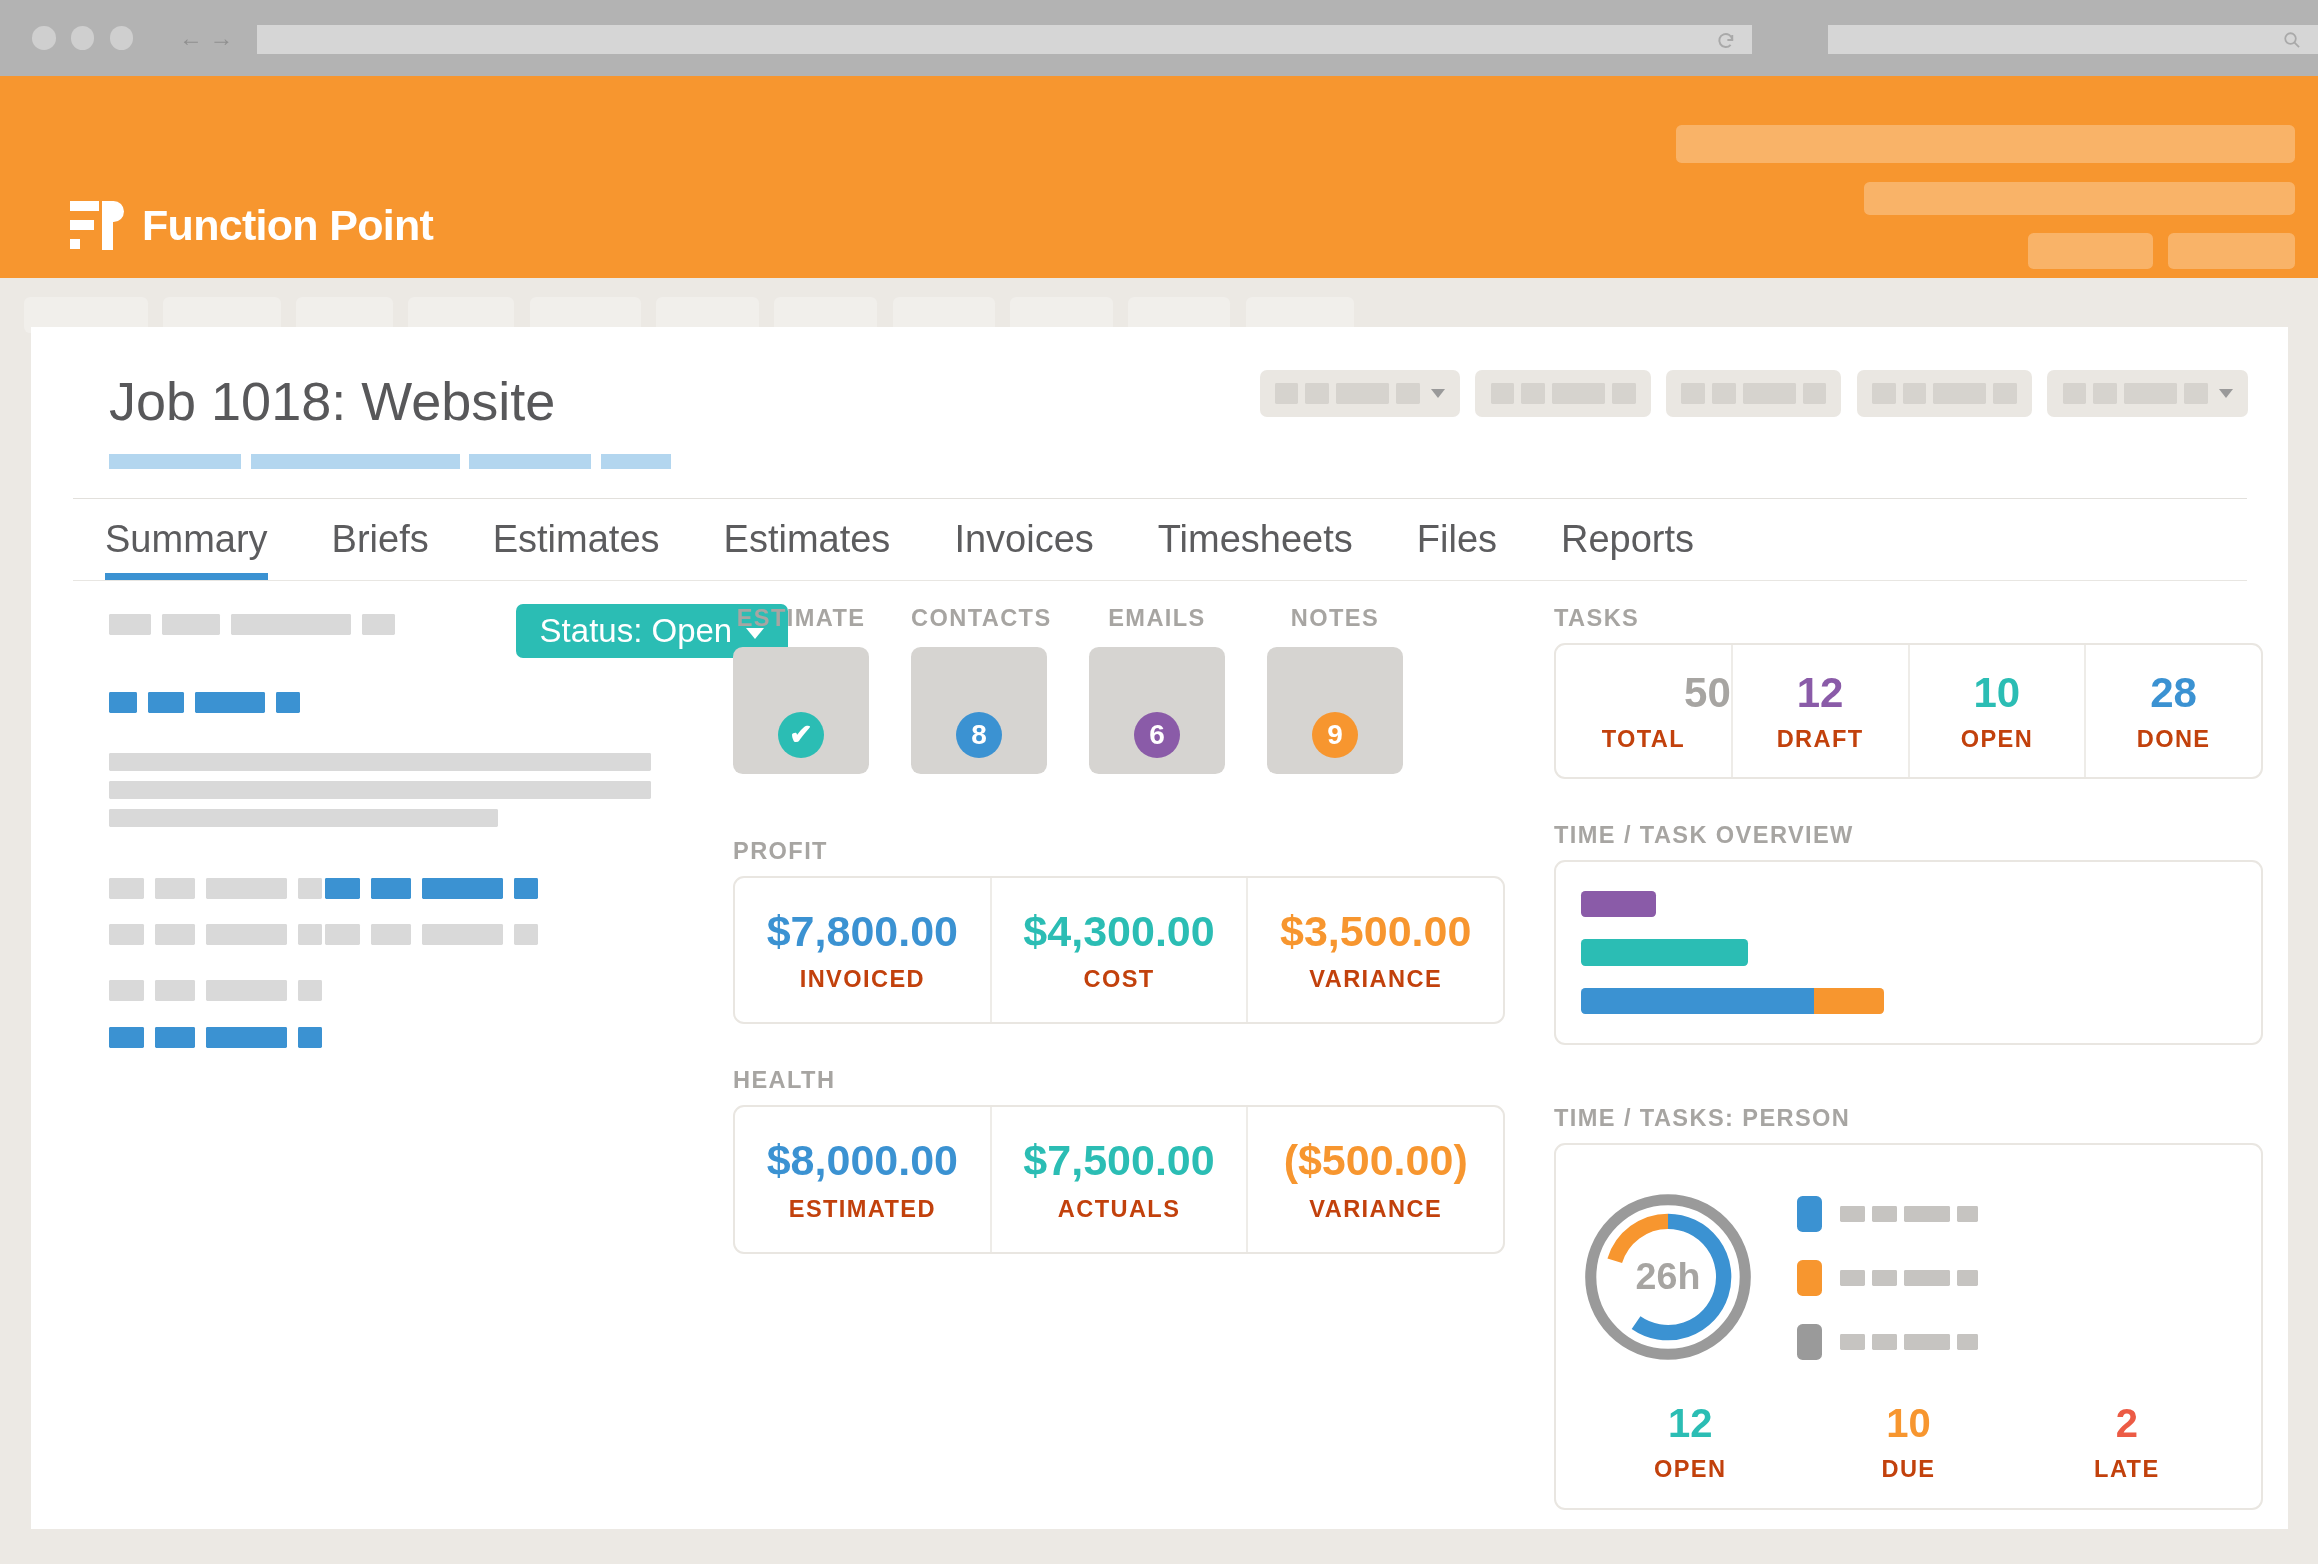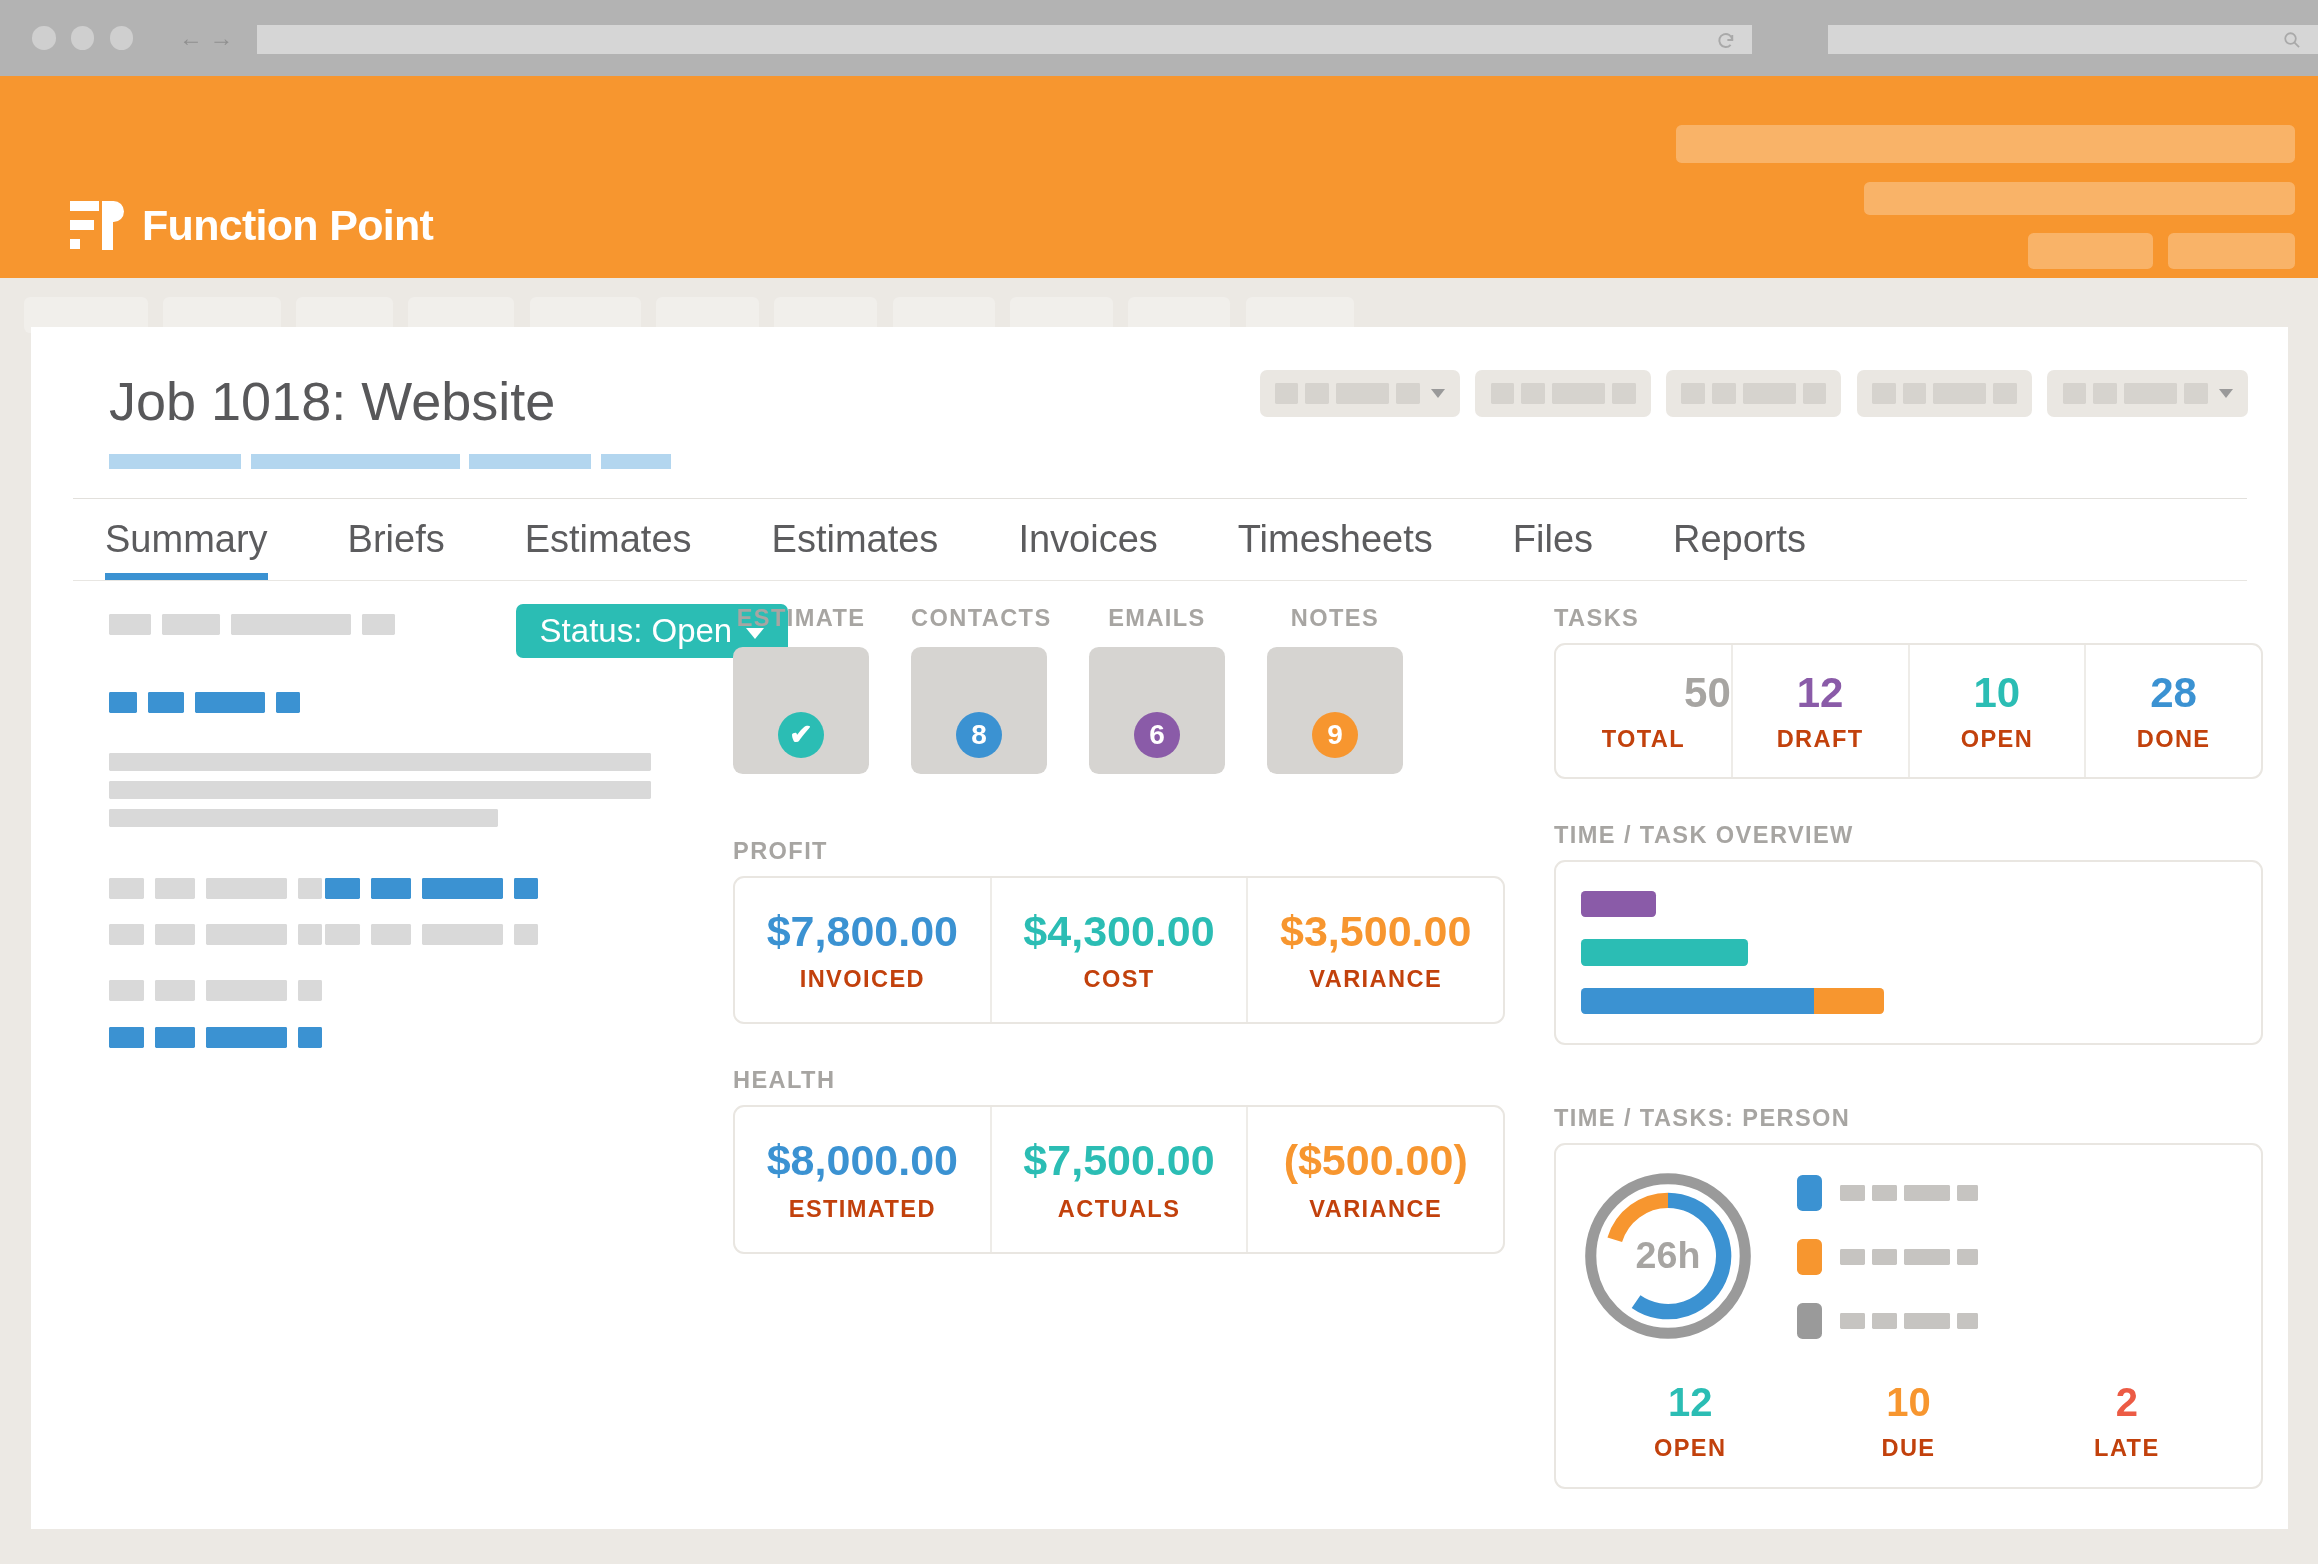--- a/index.html
+++ b/index.html
@@ -55,21 +55,21 @@
   .hdrbtn{
     height:47px;border-radius:7px;background:#eae7e2;
     display:flex;align-items:center;gap:7px;padding:0 15.3px;
   }
   .hdrbtn .seg{height:21px;background:#d6d3ce;border-radius:1.4px;}
   .caret{width:0;height:0;border-left:7.6px solid transparent;border-right:7.6px solid transparent;border-top:9.7px solid #9a9a9a;margin-left:4.2px;}
   
   .tabsrow{
     position:absolute;left:42px;top:171px;width:2174px;
     border-top:1.4px solid #e2e0dc;border-bottom:1.4px solid #e8e6e2;
-    height:81px;display:flex;align-items:center;gap:16px;
+    height:81px;display:flex;align-items:center;gap:0;
   }
   .tab{
     position:relative;height:81px;display:flex;align-items:center;
     padding:0 32px;font-size:38px;color:#5c5c5e;white-space:nowrap;
   }
   .tab .under{
     position:absolute;left:32px;right:32px;bottom:0;height:7px;background:#3b92d2;display:none;
   }
   .tab.active .under{display:block;}
   
@@ -107,21 +107,21 @@
   
   .rightcol{position:absolute;left:1523px;top:278px;width:709px;}
   .quad{display:flex;align-items:stretch;}
   .quad .cell{flex:1;text-align:center;padding:23.6px 0;}
   .quad .cell + .cell{border-left:2.1px solid #eeece8;}
   .quadnum{font-size:42px;font-weight:bold;}
   .barspanel{padding:29px 25px;}
   .hbar{height:26.4px;border-radius:4.2px;margin-bottom:22px;}
   .hbar:last-child{margin-bottom:0;}
   .splitbar{display:flex;height:26.4px;border-radius:4.2px;overflow:hidden;}
-  .personpanel{padding:24px 25px 25px 25px;}
+  .personpanel{padding:45px 25px 25px 25px;}
   .donutrow{display:flex;align-items:center;gap:42px;}
   .legend{display:flex;flex-direction:column;gap:28px;}
   .legrow{display:flex;align-items:center;gap:18px;}
   .swatch{width:25px;height:36px;border-radius:5.6px;}
   .legsegs{display:flex;gap:7px;}
   .legsegs i{display:block;height:16.7px;background:#c6c4c1;border-radius:1.4px;}
   .bottomstats{display:flex;margin-top:35px;}
   .bottomstats .cell{flex:1;text-align:center;}
   .bstat{font-size:40px;font-weight:bold;}
 </style>

